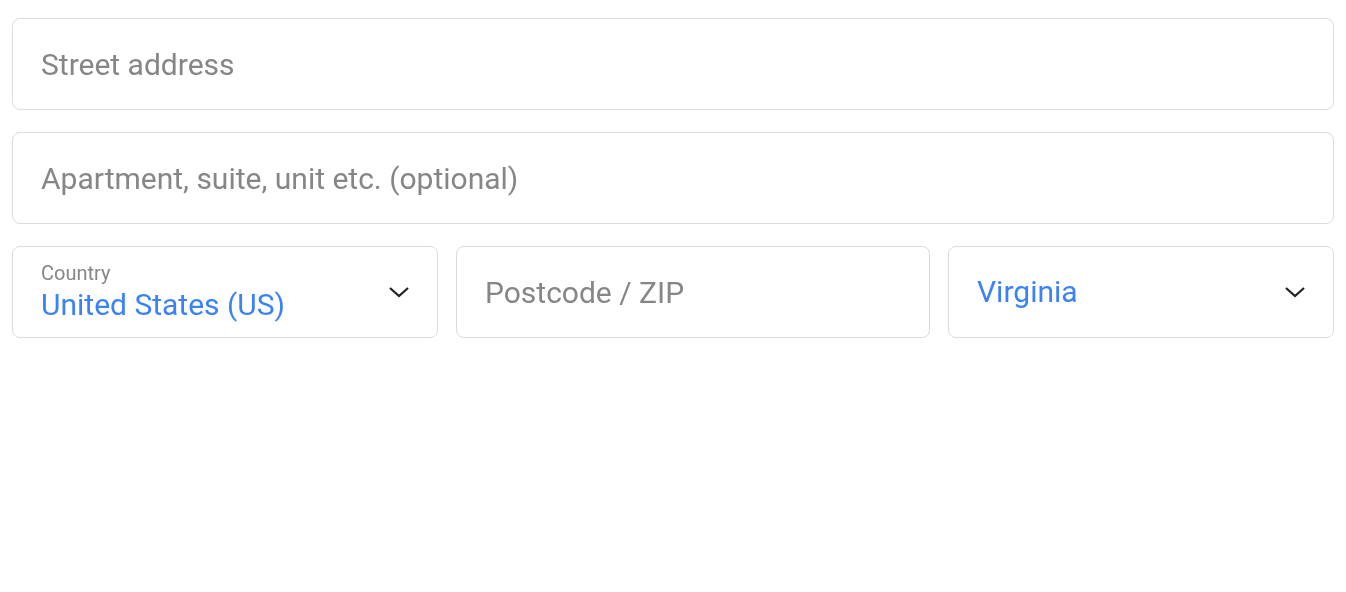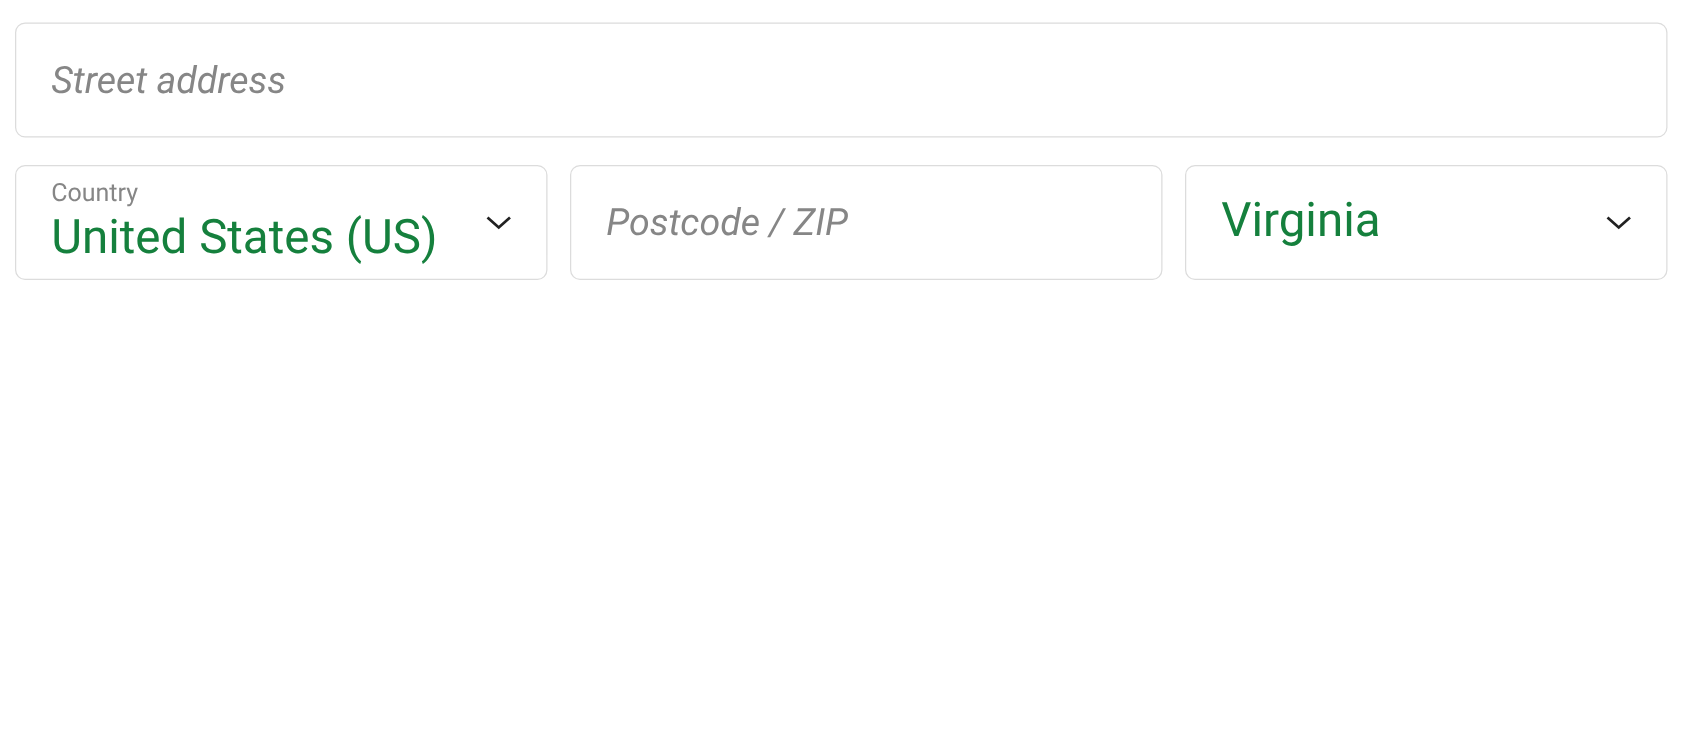--- a/index.html
+++ b/index.html
@@ -38,37 +38,36 @@
     }
     .text-input {
       width: 100%;
       border: none;
       outline: none;
       background: transparent;
       font-size: 30px;
       color: #222222;
       font-family: inherit;
       padding: 0;
-      font-style: italic;
     }
     .text-input::placeholder {
       color: #868686;
     }
     .field.select-field {
       padding-right: 60px;
     }
     .select-label {
       font-size: 20px;
       color: #868686;
       line-height: 1.2;
       margin-bottom: 2px;
     }
     .select-value {
-      font-size: 38px;
-      color: #15803d;
+      font-size: 30px;
+      color: #3b82f6;
       line-height: 1.2;
     }
     .chevron {
       position: absolute;
       right: 24px;
       top: 50%;
       transform: translateY(-50%);
       width: 28px;
       height: 28px;
       display: flex;
@@ -97,20 +96,23 @@
   </style>
 </head>
 <body>
 
 <div class="form-container">
 
   <div class="field full">
     <input type="text" class="text-input" placeholder="Street address" value="" style="">
   </div>
 
+  <div class="field full">
+    <input type="text" class="text-input" placeholder="Apartment, suite, unit etc. (optional)" value="" style="">
+  </div>
 
 
   <div class="form-row">
 
     <div class="field select-field col-country">
       <span class="select-label">Country</span>
       <span class="select-value">United States (US)</span>
       <span class="chevron">
         <svg viewBox="0 0 22 14">
             <polyline points="2,3 11,11 20,3"></polyline>

